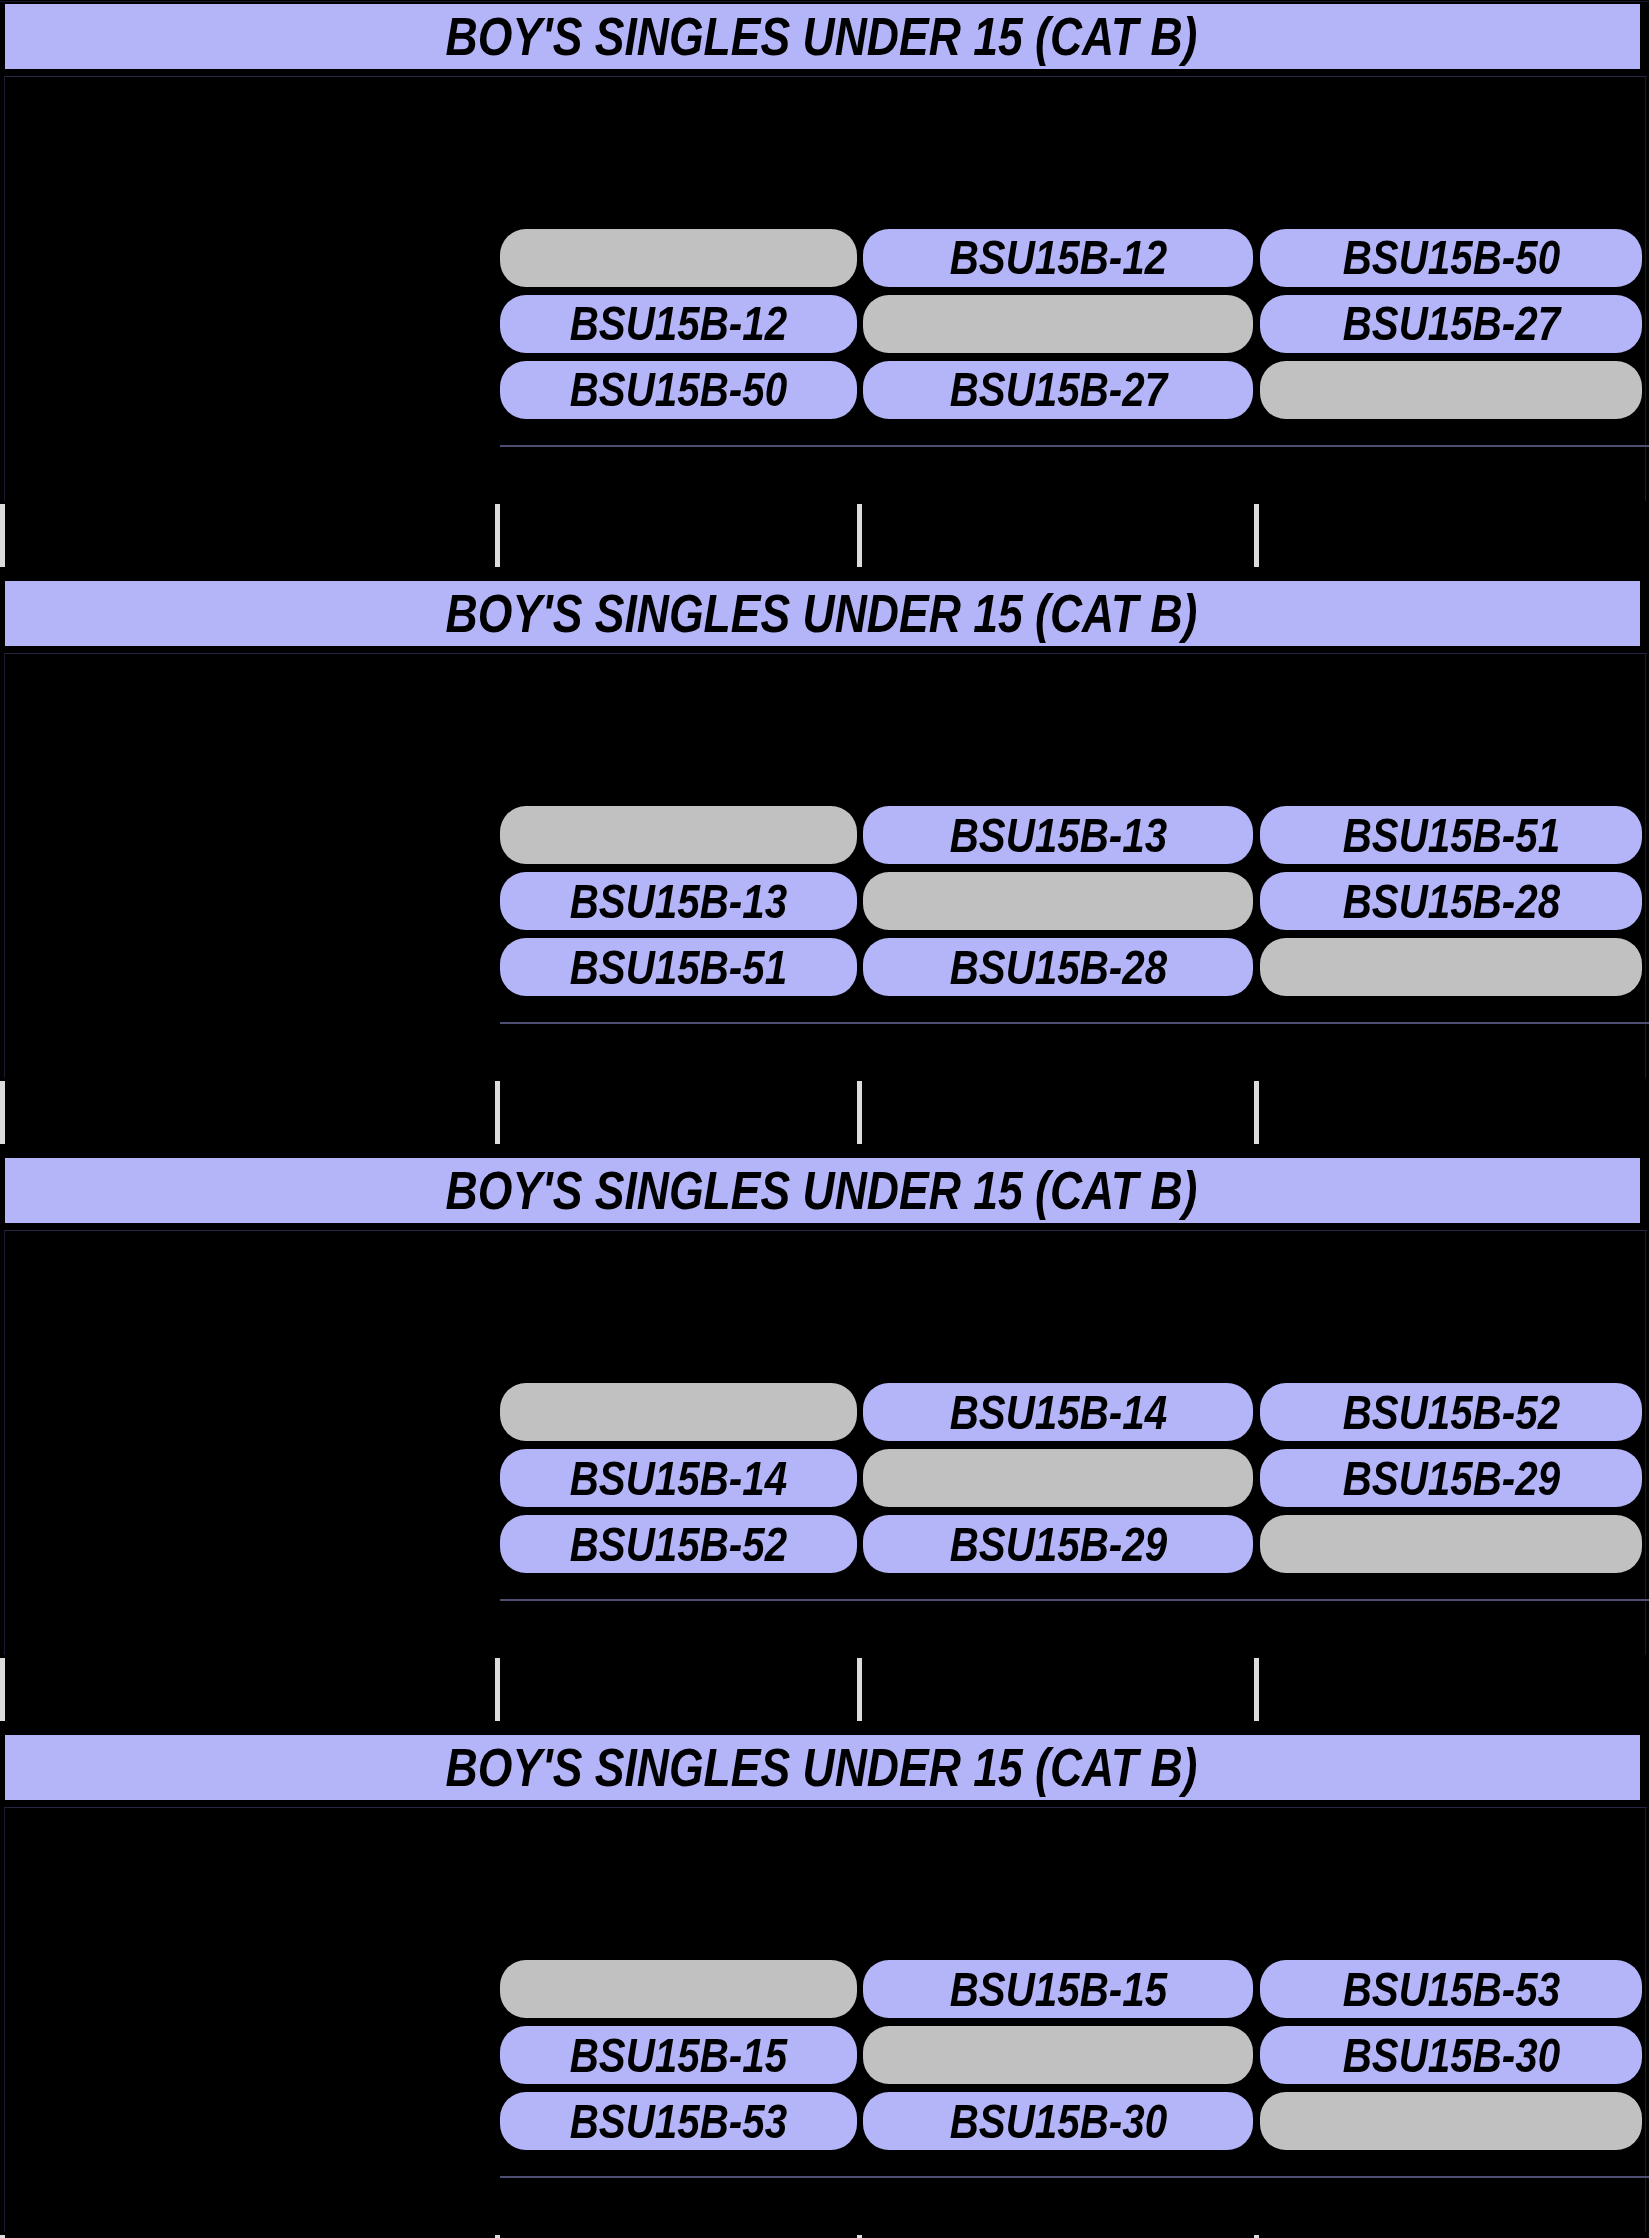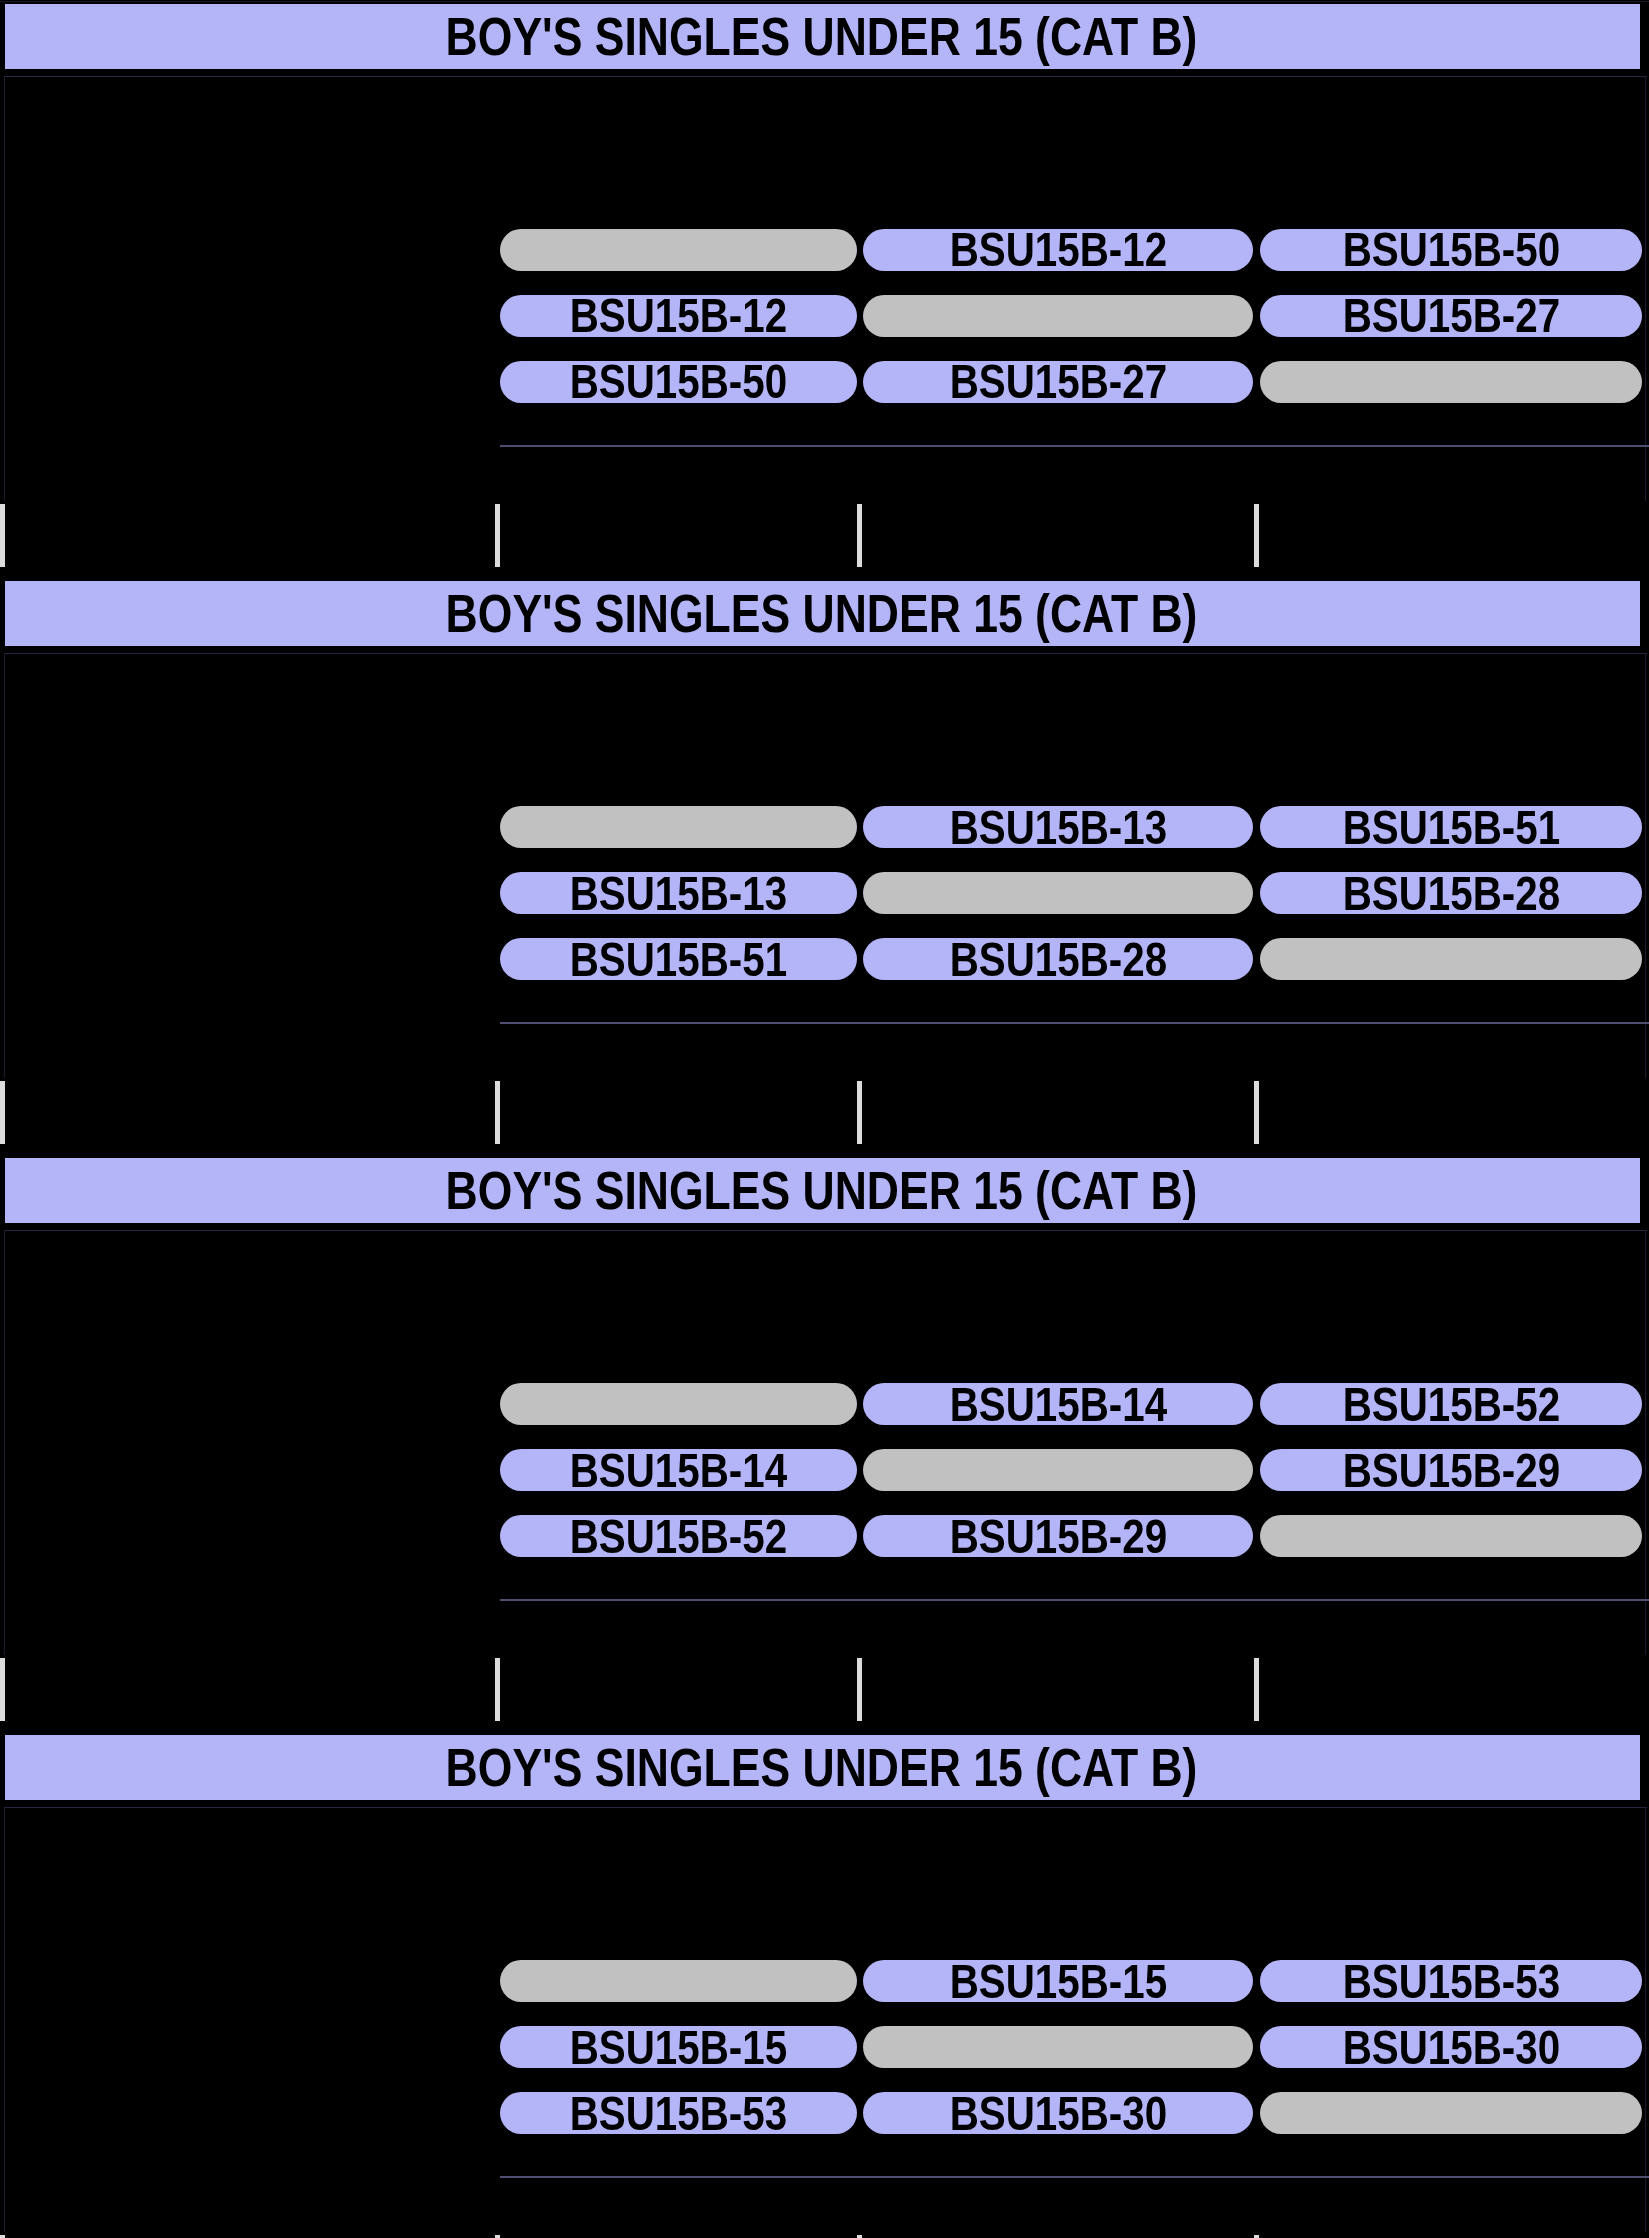--- a/index.html
+++ b/index.html
@@ -7,20 +7,21 @@
     padding: 0;
     background: #000000;
   }
   #page {
     position: relative;
     width: 1649px;
     height: 2239px;
     background: #000000;
     overflow: hidden;
     font-family: "Liberation Sans", sans-serif;
+    font-style: italic;
   }
   .top-hairline {
     position: absolute;
     left: 0; top: 1.1px;
     width: 1649px; height: 1.1px;
     background: #1a1a2e;
   }
   .section {
     position: absolute;
     left: 0;
@@ -55,21 +56,21 @@
   .v-hairline {
     position: absolute;
     top: 72px;
     width: 1.1px; height: 425px;
     background: #1b1b2f;
   }
   .v-hairline.left  { left: 3.9px; }
   .v-hairline.right { left: 1645px; }
   .cell {
     position: absolute;
-    height: 42px;
+    height: 58px;
     background: #b4b4f8;
     display: flex;
     align-items: center;
     justify-content: center;
     border-radius: 26px;
   }
   .cell.diag { background: #c1c1c1; }
   .cell-text {
     display: inline-block;
     font-size: 48px;

